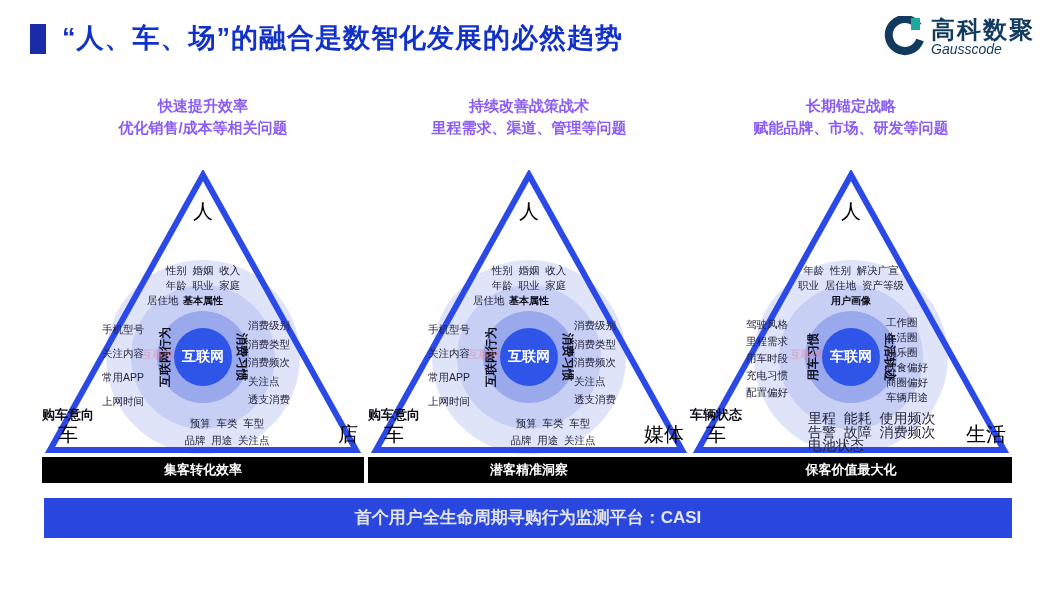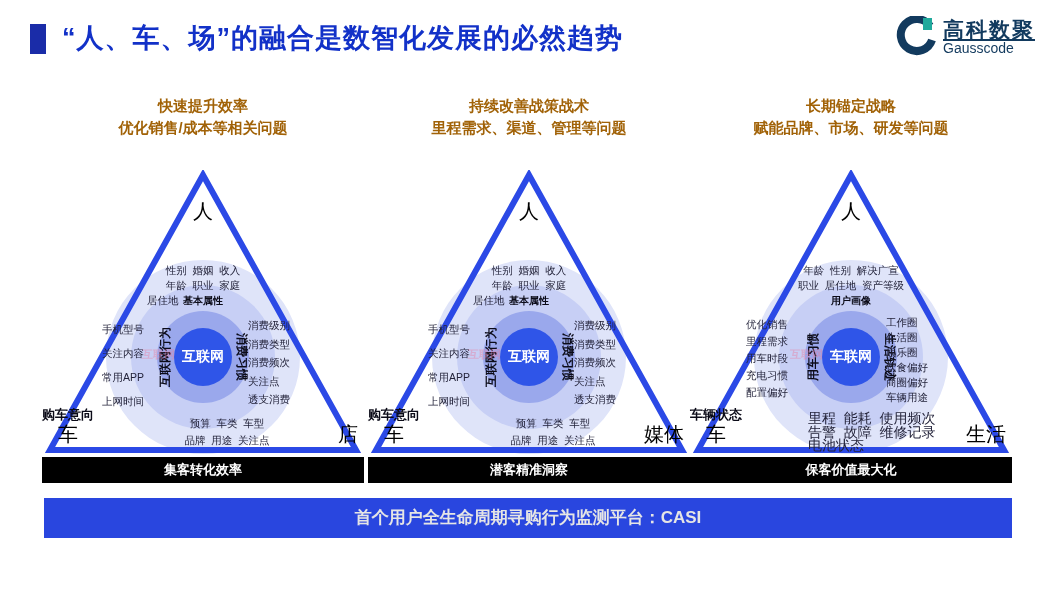--- a/index.html
+++ b/index.html
@@ -5,28 +5,28 @@
   html,body{margin:0;padding:0;background:#e8e8e8;}
   .slide{position:relative;width:1057px;height:589px;background:#ffffff;
     font-family:"Liberation Sans","DejaVu Sans",sans-serif;overflow:hidden;margin:0 auto;}
 
   
   .title-bullet{position:absolute;left:30px;top:24px;width:16px;height:30px;background:#1A2CA8;}
   .slide-title{position:absolute;left:62px;top:20px;font-size:27px;font-weight:bold;color:#1231C8;letter-spacing:1px;}
   .logo{position:absolute;right:22px;top:16px;display:flex;align-items:center;gap:6px;}
   .logo-mark{width:42px;height:42px;}
   .logo-text{display:flex;flex-direction:column;line-height:1.05;}
-  .logo-name{font-size:21px;font-weight:bold;color:#123A5E;letter-spacing:2px;text-decoration:underline;}
-  .logo-sub{font-size:14px;color:#123A5E;}
+  .logo-name{font-size:24px;font-weight:bold;color:#123A5E;letter-spacing:2px;}
+  .logo-sub{font-size:14px;color:#123A5E;font-style:italic;}
 
   
   .col{position:absolute;top:95px;width:322px;height:460px;}
   .c1{left:42px;} .c2{left:368px;} .c3{left:690px;}
   .heading{position:absolute;top:0;left:0;width:100%;text-align:center;
-    font-size:15px;font-weight:bold;color:#a16207;line-height:22px;z-index:5;}
+    font-size:15px;font-weight:bold;color:#8b5cf6;line-height:22px;z-index:5;}
 
   .tri{position:absolute;left:0;top:75px;width:322px;height:285px;z-index:2;}
   .tri polygon{fill:none;stroke:#2B49E6;stroke-width:6;stroke-linejoin:miter;}
 
   .ring{position:absolute;border-radius:50%;z-index:1;}
   .ring.outer{left:64px;top:165px;width:194px;height:194px;background:#DFE4F9;}
   .ring.mid{left:89px;top:190px;width:144px;height:144px;background:#C7CFF5;}
   .ring.inner{left:115px;top:216px;width:92px;height:92px;background:#9AA8EC;}
   .core{position:absolute;left:132px;top:233px;width:58px;height:58px;border-radius:50%;
     background:#2F55E8;color:#fff;font-size:14px;font-weight:bold;
@@ -186,37 +186,37 @@
     <div class="core">车联网</div>
     <div class="ring-label rl-top">用户画像</div>
     <div class="ring-label rl-bottom">车辆状态</div>
     <div class="ring-label rl-left">用车习惯</div>
     <div class="ring-label rl-right">生活轨迹</div>
     <div class="outer-top small">
       <div class="pre">年龄  性别  解决广宣</div>
       <div class="pre">职业  居住地  资产等级</div>
     </div>
     <div class="side-list sl-left small">
-      <div>优化销售</div>
+      <div>驾驶风格</div>
       <div>里程需求</div>
       <div>用车时段</div>
       <div>充电习惯</div>
       <div>配置偏好</div>
     </div>
     <div class="side-list sl-right small">
       <div>工作圈</div>
       <div>生活圈</div>
       <div>娱乐圈</div>
       <div>饮食偏好</div>
       <div>商圈偏好</div>
       <div>车辆用途</div>
     </div>
     <div class="bottom-block small">
       <div class="pre">里程  能耗  使用频次</div>
-      <div class="pre">告警  故障  维修记录</div>
+      <div class="pre">告警  故障  消费频次</div>
       <div class="pre">电池状态</div>
     </div>
     <div class="corner top">人</div>
     <div class="corner left">车</div>
     <div class="corner right">生活</div>
     <div class="wm">互联网</div>
     <div class="bar">保客价值最大化</div>
   </div>
 
   <div class="footer-bar">首个用户全生命周期寻购行为监测平台：CASI</div>

